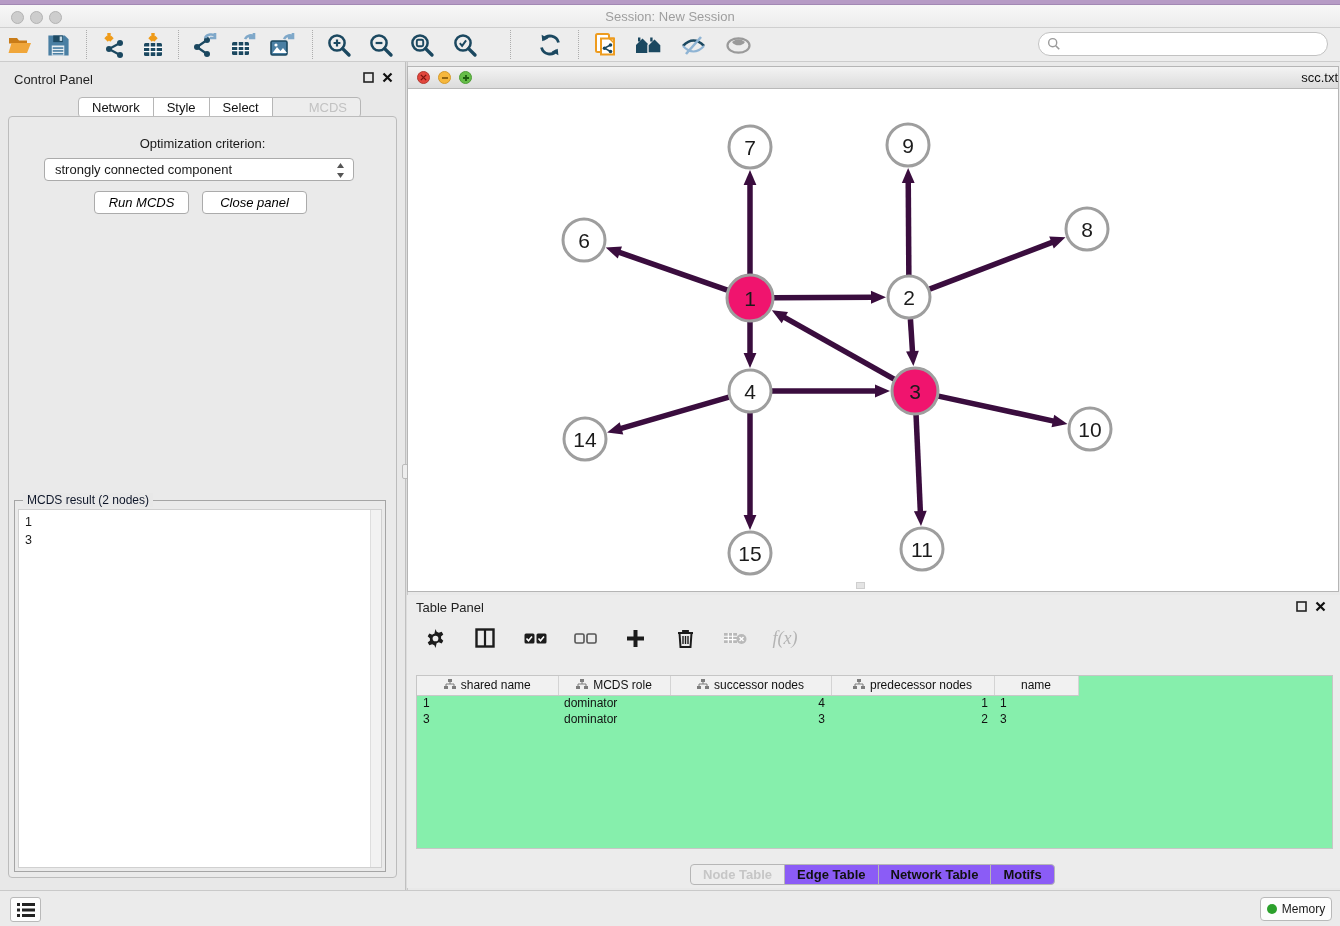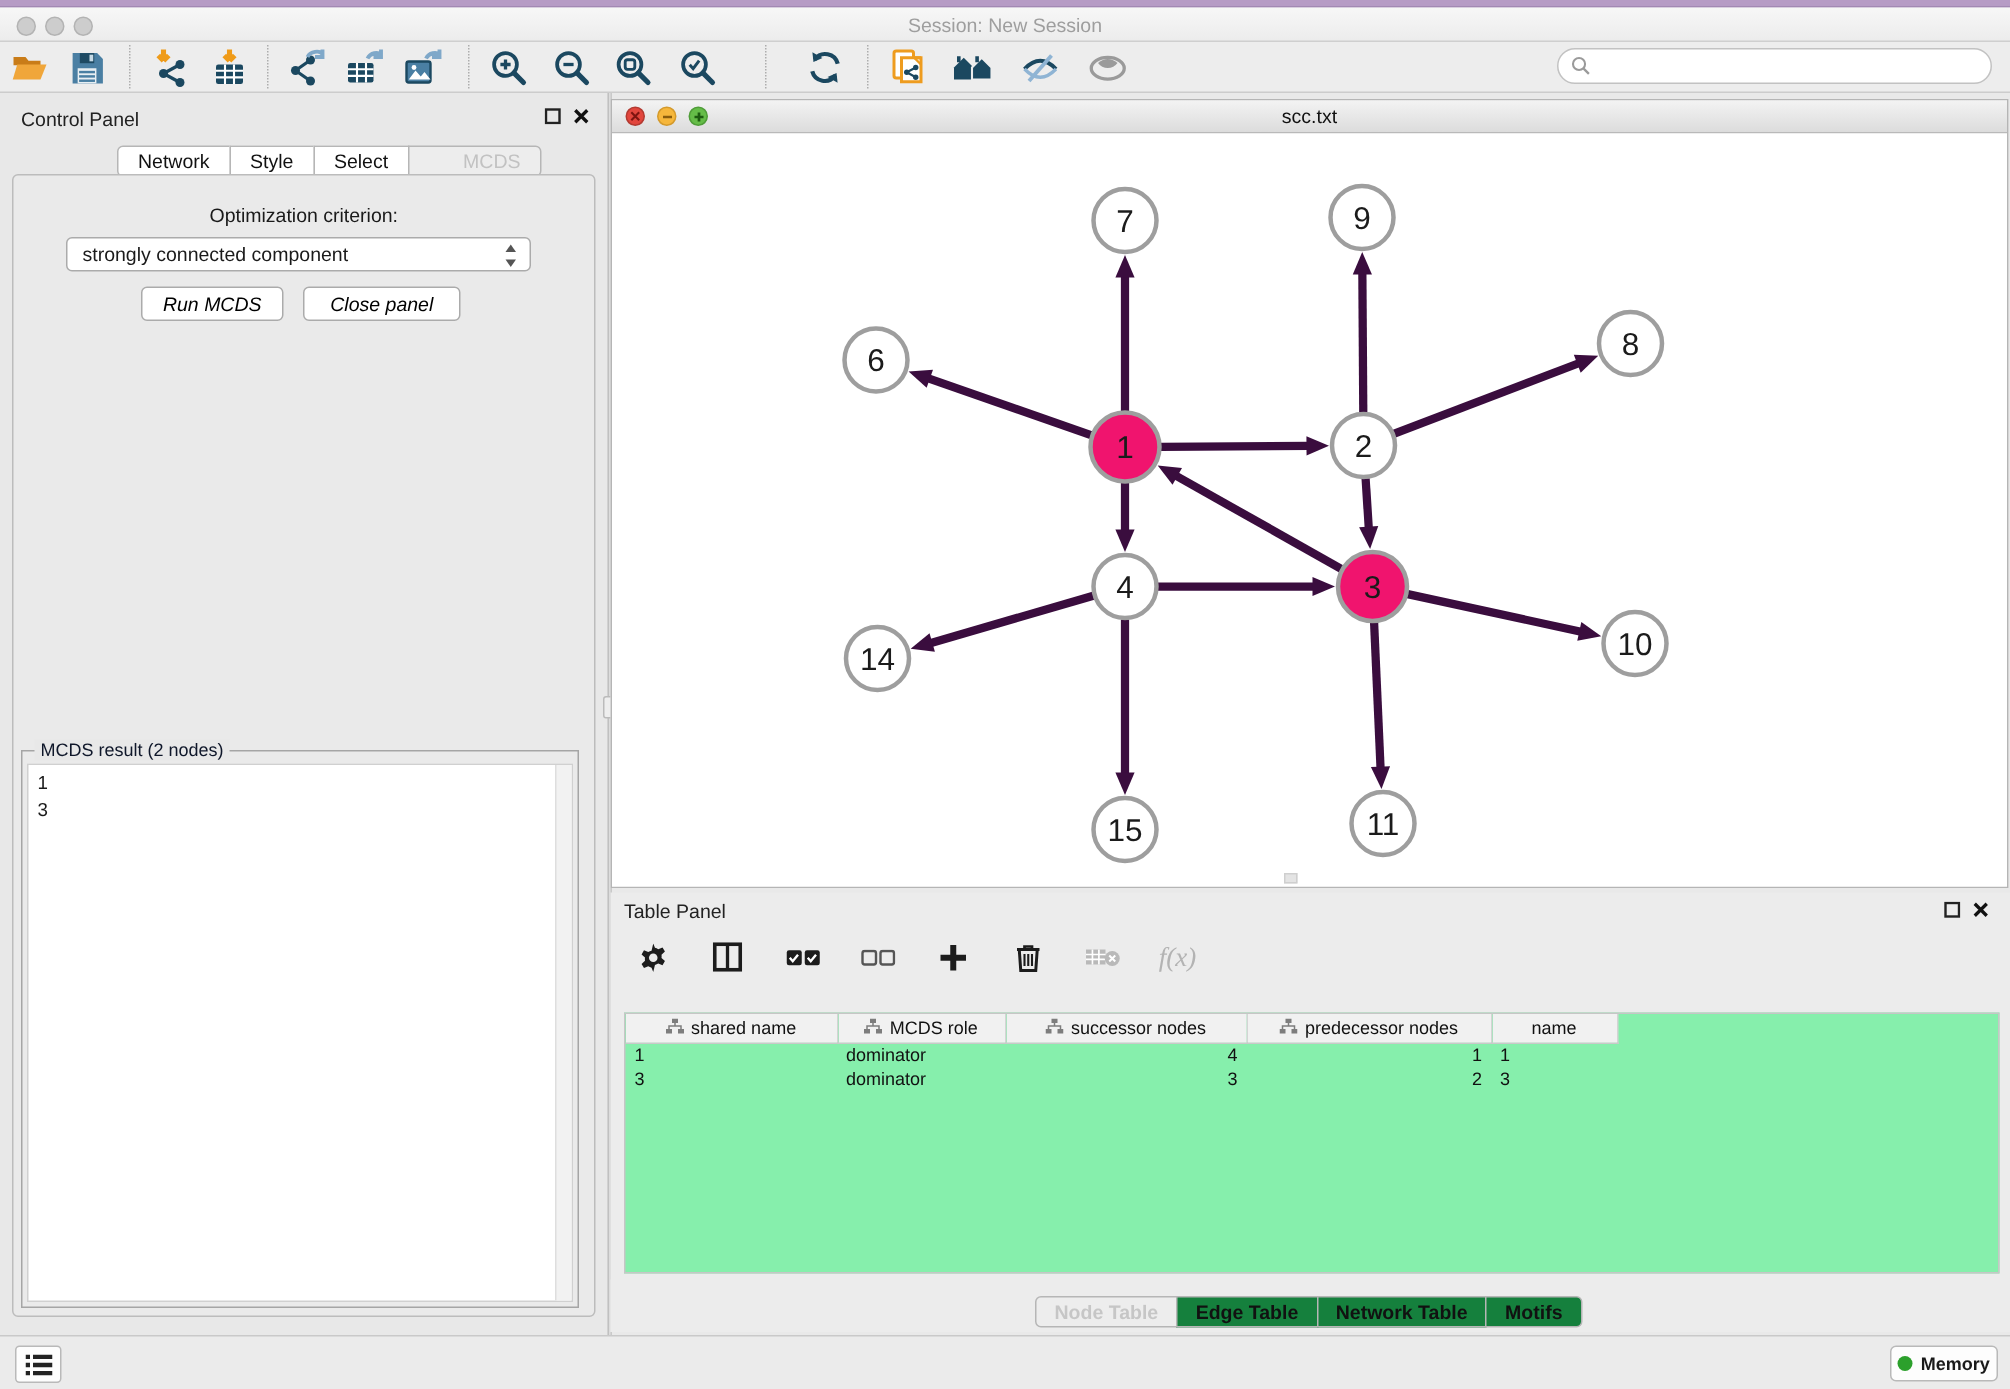--- a/index.html
+++ b/index.html
@@ -38,50 +38,50 @@
   .group-label { position:absolute; left:8px; top:-8px; background:#e8e8e8; padding:0 4px; font-size:12px; color:#0f172a; }
   .result-area { position:absolute; left:3px; top:8px; width:364px; height:359px; background:#fff; border:1px solid #d0d0d0; font-size:12.5px; line-height:18px; padding:3px 0 0 6px; }
   .result-scroll { position:absolute; right:0; top:0; width:11px; height:100%; background:#f2f2f2; border-left:1px solid #dedede; }
 
   .v-split { left:405px; top:62px; width:3px; height:828px; background:#dcdcdc; border-left:1px solid #c0c0c0; border-right:1px solid #c9c9c9; }
   .v-grip { left:402px; top:464px; width:9px; height:15px; background:#eee; border:1px solid #bbb; border-radius:2px; }
 
   
   .net-frame { left:407px; top:66px; width:932px; height:526px; background:#fff; border:1px solid #b5b5b5; }
   .net-titlebar { position:absolute; left:0; top:0; width:100%; height:22px; background:linear-gradient(#f3f3f3,#dcdcdc); border-bottom:1px solid #b9b9b9; }
-  .net-title { position:absolute; width:100%; text-align:center; top:3px; font-size:13px; color:#111; }
+  .net-title { position:absolute; width:100%; text-align:right; top:3px; font-size:13px; color:#111; }
   .frame-dot { position:absolute; top:4px; width:13px; height:13px; border-radius:50%; display:flex; align-items:center; justify-content:center; font-size:9px; font-weight:bold; }
   .frame-dot svg { display:block; }
   .net-canvas { position:absolute; left:0; top:22px; width:930px; height:502px; background:#fff; }
   .resize-grip { position:absolute; left:448px; bottom:2px; width:9px; height:7px; background:#e4e4e4; border:1px solid #cfcfcf; }
 
   
   .table-panel { left:407px; top:595px; width:933px; height:293px; background:#ececec; }
   .tp-head { position:absolute; left:9px; top:5px; font-size:13px; color:#222; }
   .tp-icons { position:absolute; right:14px; top:6px; display:flex; gap:8px; align-items:center; }
   .tp-toolbar { position:absolute; left:9px; top:22px; width:916px; height:42px; display:flex; align-items:center; gap:12px; }
   .tpt-btn { width:38px; height:30px; display:flex; align-items:center; justify-content:center; }
   .fx-label { font-family:"Liberation Serif", serif; font-style:italic; font-size:18px; color:#b3b3b3; }
   .table-area { position:absolute; left:9px; top:80px; width:917px; height:174px; background:#86efac; border:1px solid #c6c6c6; overflow:hidden; }
   table.node-table { border-collapse:collapse; table-layout:fixed; }
   table.node-table th { height:19px; background:#f1f1f1; border-bottom:1px solid #c9c9c9; border-right:1px solid #d4d4d4; font-weight:normal; font-size:12px; color:#111; text-align:center; position:relative; white-space:nowrap; overflow:hidden; }
   table.node-table td { height:16px; font-size:12px; color:#111; padding:0 6px; white-space:nowrap; overflow:hidden; }
   td.al { text-align:left; } td.ar { text-align:right; }
   .hdr-ic { display:inline-block; vertical-align:-1px; margin-right:5px; }
   .bottom-tabs { position:absolute; left:283px; top:269px; display:inline-flex; }
-  .bt-tab { height:21px; line-height:19px; padding:0 12px; font-size:13px; font-weight:bold; background:#15803d; border:1px solid #b6b6b6; margin-left:-1px; color:#111; }
+  .bt-tab { height:21px; line-height:19px; padding:0 12px; font-size:13px; font-weight:bold; background:#8b5cf6; border:1px solid #b6b6b6; margin-left:-1px; color:#111; }
   .bt-tab:first-child { border-radius:4px 0 0 4px; margin-left:0; }
   .bt-tab:last-child { border-radius:0 4px 4px 0; }
   .bt-tab.inactive-look { background:#ededed; color:#c6c6c6; }
   .tp-gray-strip { position:absolute; left:0; top:258px; width:933px; height:35px; background:#ececec; }
 
   
   .statusbar { left:0; top:890px; width:1340px; height:36px; background:#ebebeb; border-top:1px solid #c9c9c9; }
   .list-btn { position:absolute; left:10px; top:6px; width:31px; height:25px; background:#fdfdfd; border:1px solid #b9b9b9; border-radius:3px; display:flex; align-items:center; justify-content:center; }
-  .mem-btn { position:absolute; right:8px; top:6px; width:72px; height:24px; background:#fdfdfd; border:1px solid #b9b9b9; border-radius:4px; display:flex; align-items:center; justify-content:center; gap:5px; font-size:12px;font-weight:bold; }
+  .mem-btn { position:absolute; right:8px; top:6px; width:72px; height:24px; background:#fdfdfd; border:1px solid #b9b9b9; border-radius:4px; display:flex; align-items:center; justify-content:center; gap:5px; font-size:12px; }
   .mem-dot { width:10px; height:10px; border-radius:50%; background:#2ca02c; }
 </style>
 </head>
 <body>
 
 <div class="abs top-strip"></div>
 <div class="abs titlebar">
   <div class="tl-dot" style="left:11px"></div>
   <div class="tl-dot" style="left:30px"></div>
   <div class="tl-dot" style="left:49px"></div>

